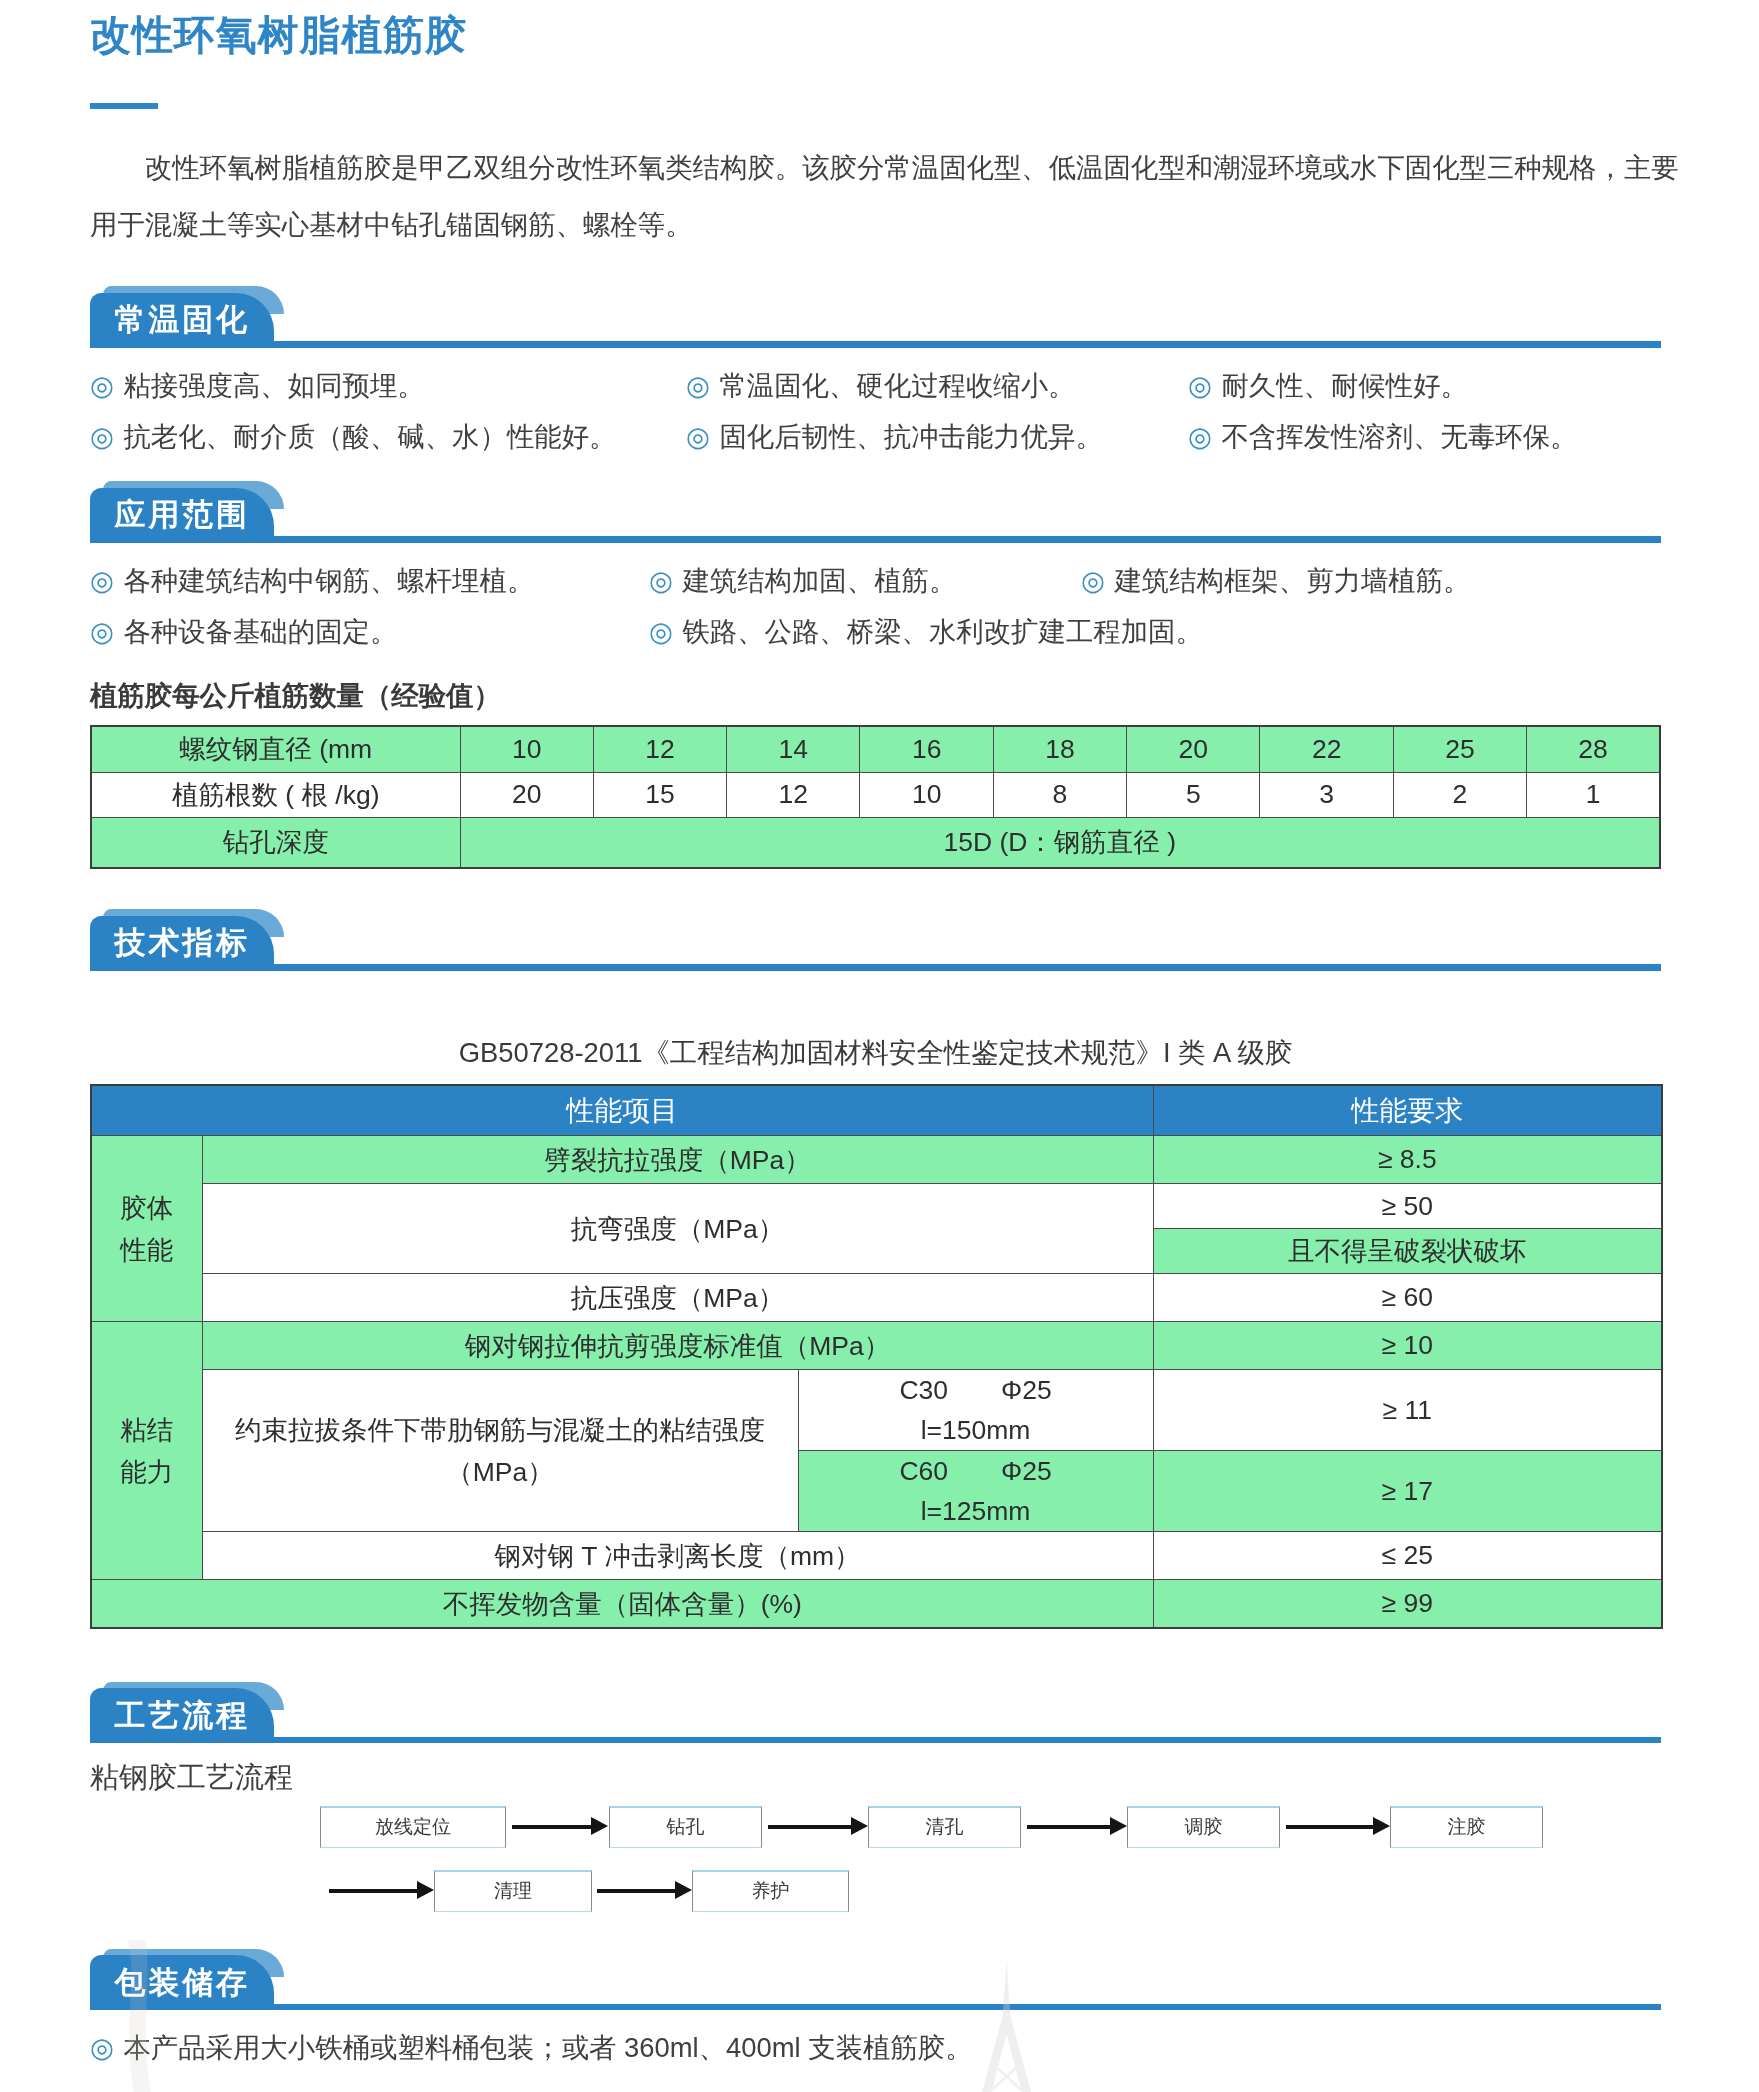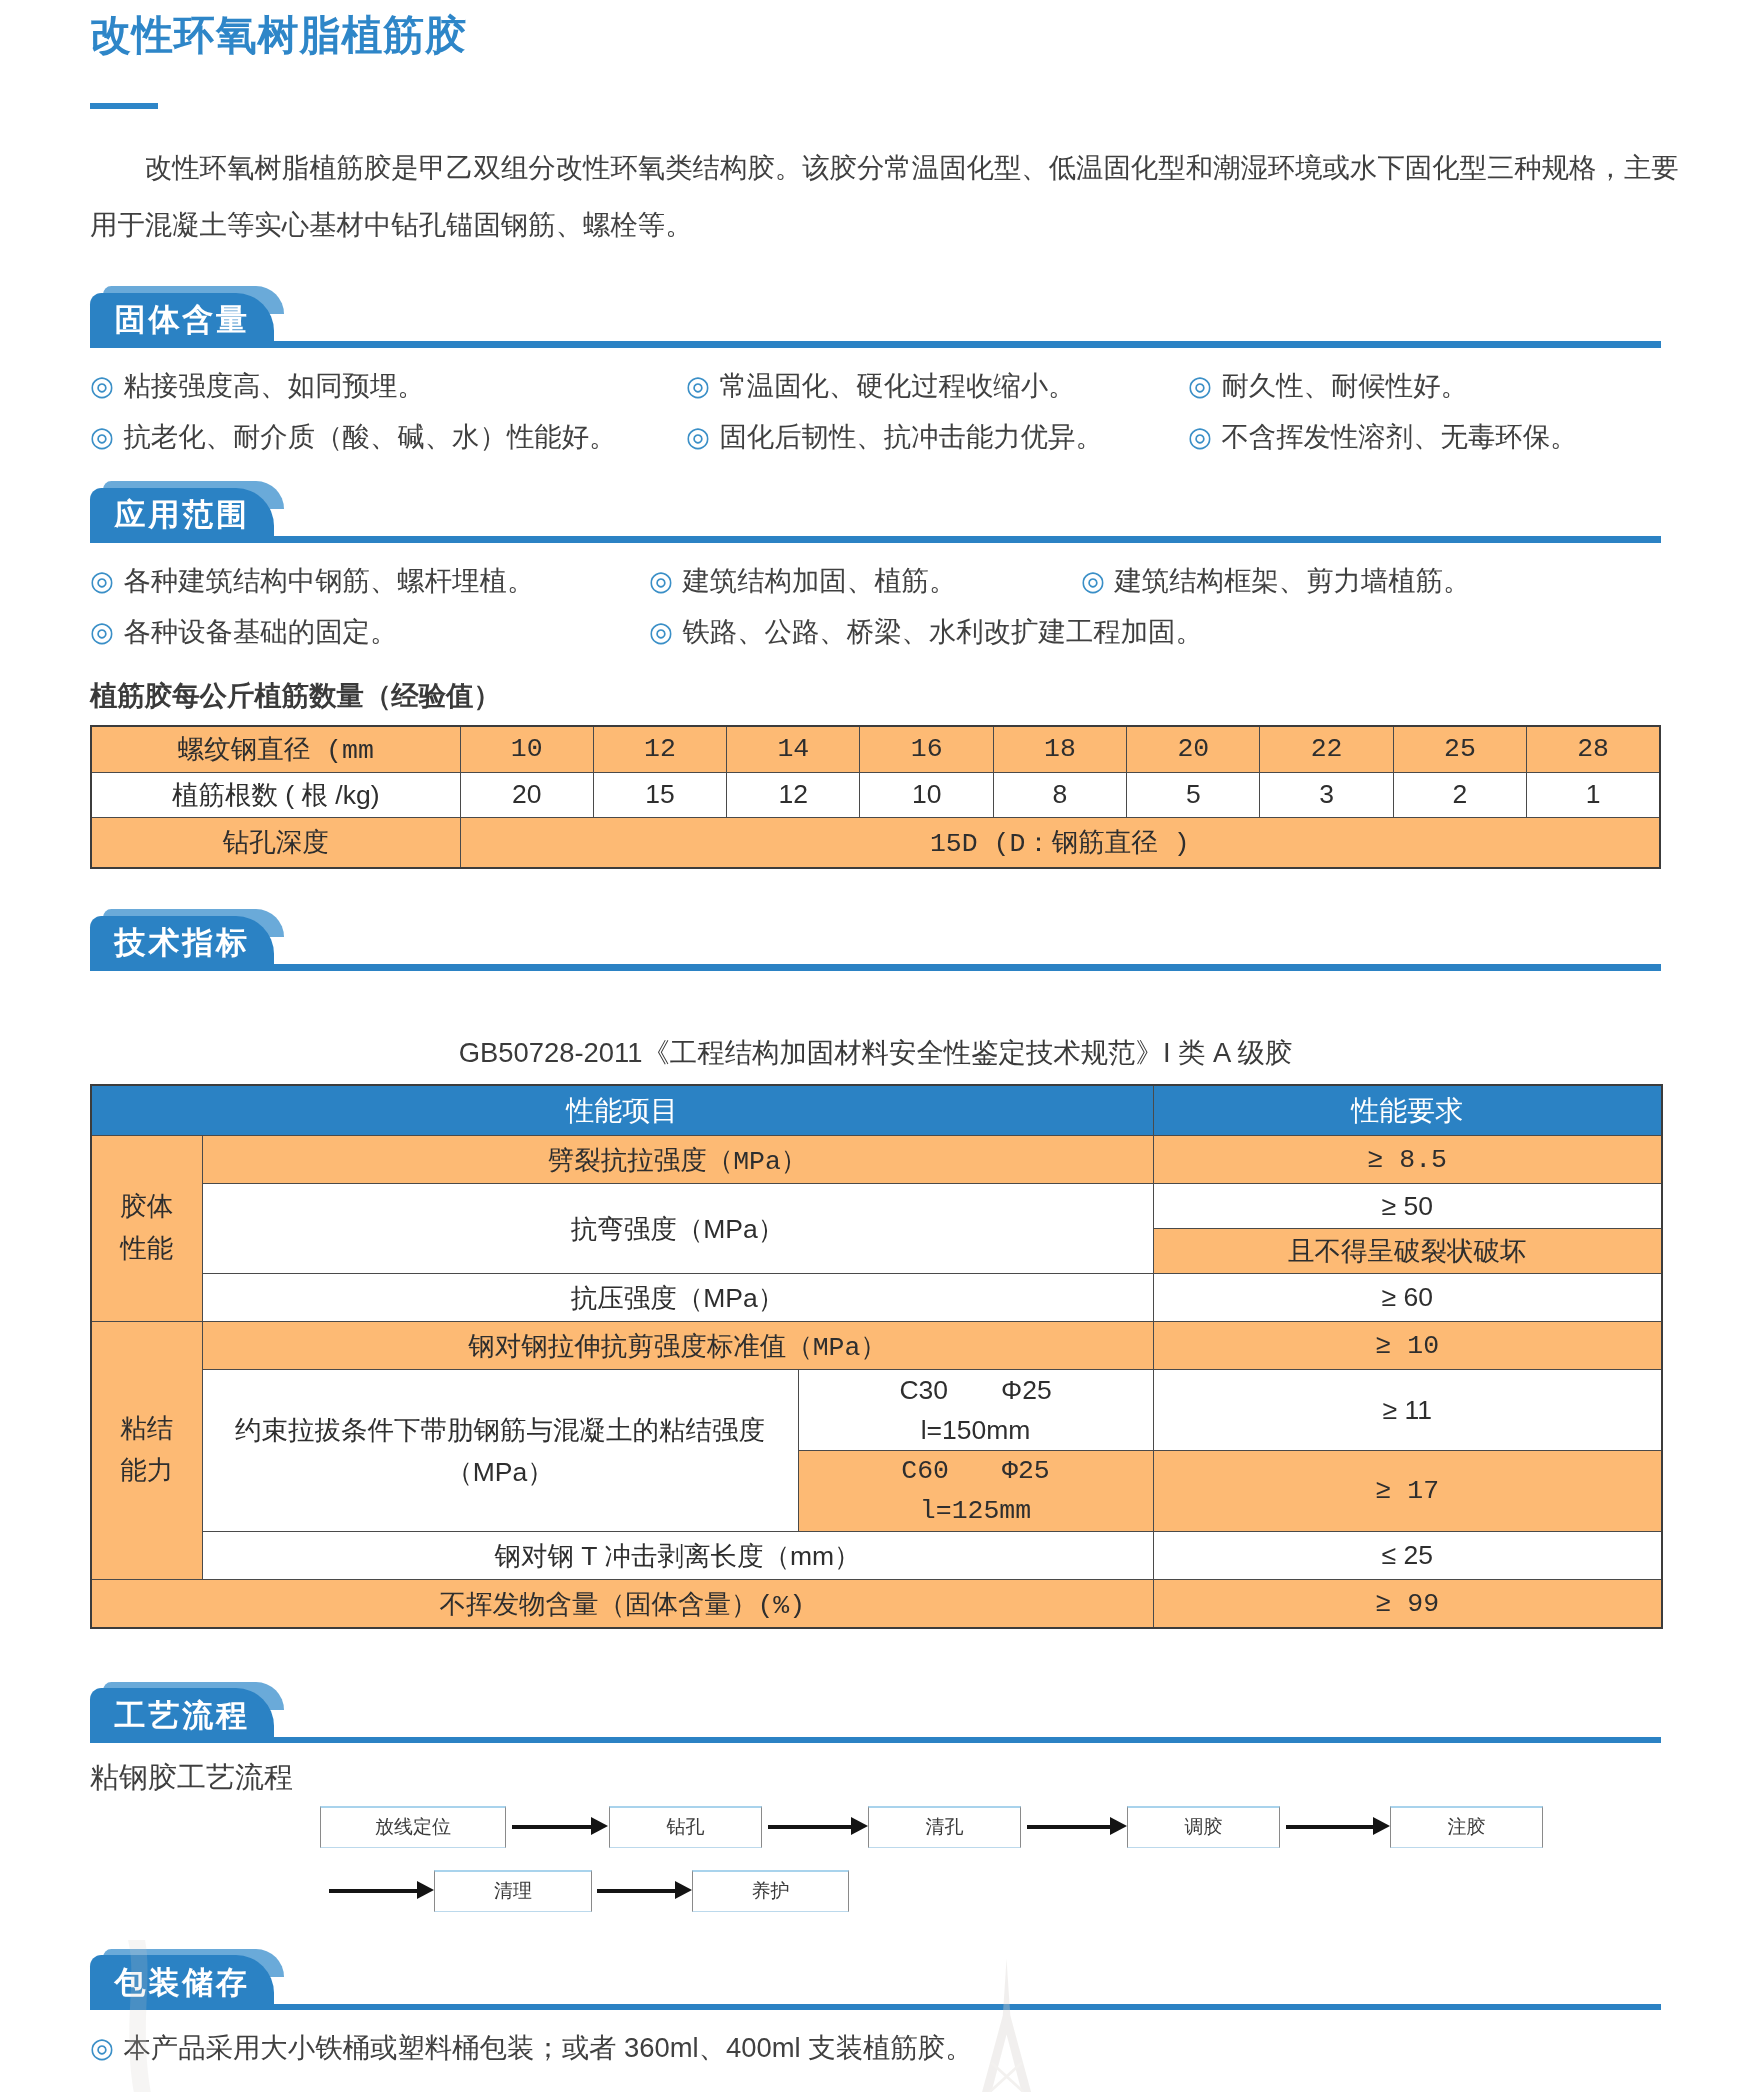--- a/index.html
+++ b/index.html
@@ -57,21 +57,21 @@
   .bullet .dot { color:#3a8fc7; margin-right:9.5px; font-size:27.4px; }
 
   
   .table-caption { margin-top:26.5px; font-size:27.4px; font-weight:bold; color:#3a3a3a; }
   table { border-collapse:collapse; table-layout:fixed; }
   .rebar-table { width:1571px; margin-top:11.4px; border:2.8px solid #3c3c3c; }
   .rebar-table td {
     border:0.9px solid #4a4a4a; text-align:center; vertical-align:middle;
     font-size:26.5px; color:#2e2e2e; padding:0 3.8px;
   }
-  .gray { background:#fdba74;font-family:Liberation Mono, monospace; }
+  .gray { background:#86efac; }
   .rebar-table tr.r1 td { height:45px; }
   .rebar-table tr.r2 td { height:44px; }
   .rebar-table tr.r3 td { height:49px; }
 
   
   .tech-subtitle { margin-top:64px; text-align:center; font-size:27.4px; color:#3a3a3a; }
   .tech-table { width:1571px; margin-top:13.2px; border:2.8px solid #3c3c3c; }
   .tech-table td, .tech-table th {
     border:0.9px solid #4a4a4a; text-align:center; vertical-align:middle;
     font-size:26.5px; color:#2e2e2e; font-weight:normal; padding:0 0;
@@ -123,21 +123,21 @@
 
 <div class="content">
 
   <div class="page-title">改性环氧树脂植筋胶</div>
   <div class="title-underline"></div>
 
   <div class="intro">改性环氧树脂植筋胶是甲乙双组分改性环氧类结构胶。该胶分常温固化型、低温固化型和潮湿环境或水下固化型三种规格，主要用于混凝土等实心基材中钻孔锚固钢筋、螺栓等。</div>
 
   <div class="section-head spacer-feat">
     <div class="rule"></div>
-    <div class="badge">固体含量</div>
+    <div class="badge">常温固化</div>
   </div>
   <div class="bullets">
     <div class="bullet-row">
       <div class="bullet" style="width:596px">
           <span class="dot">◎</span>
           <span>粘接强度高、如同预埋。</span>
         </div>
       <div class="bullet" style="width:502px">
           <span class="dot">◎</span>
           <span>常温固化、硬化过程收缩小。</span>

